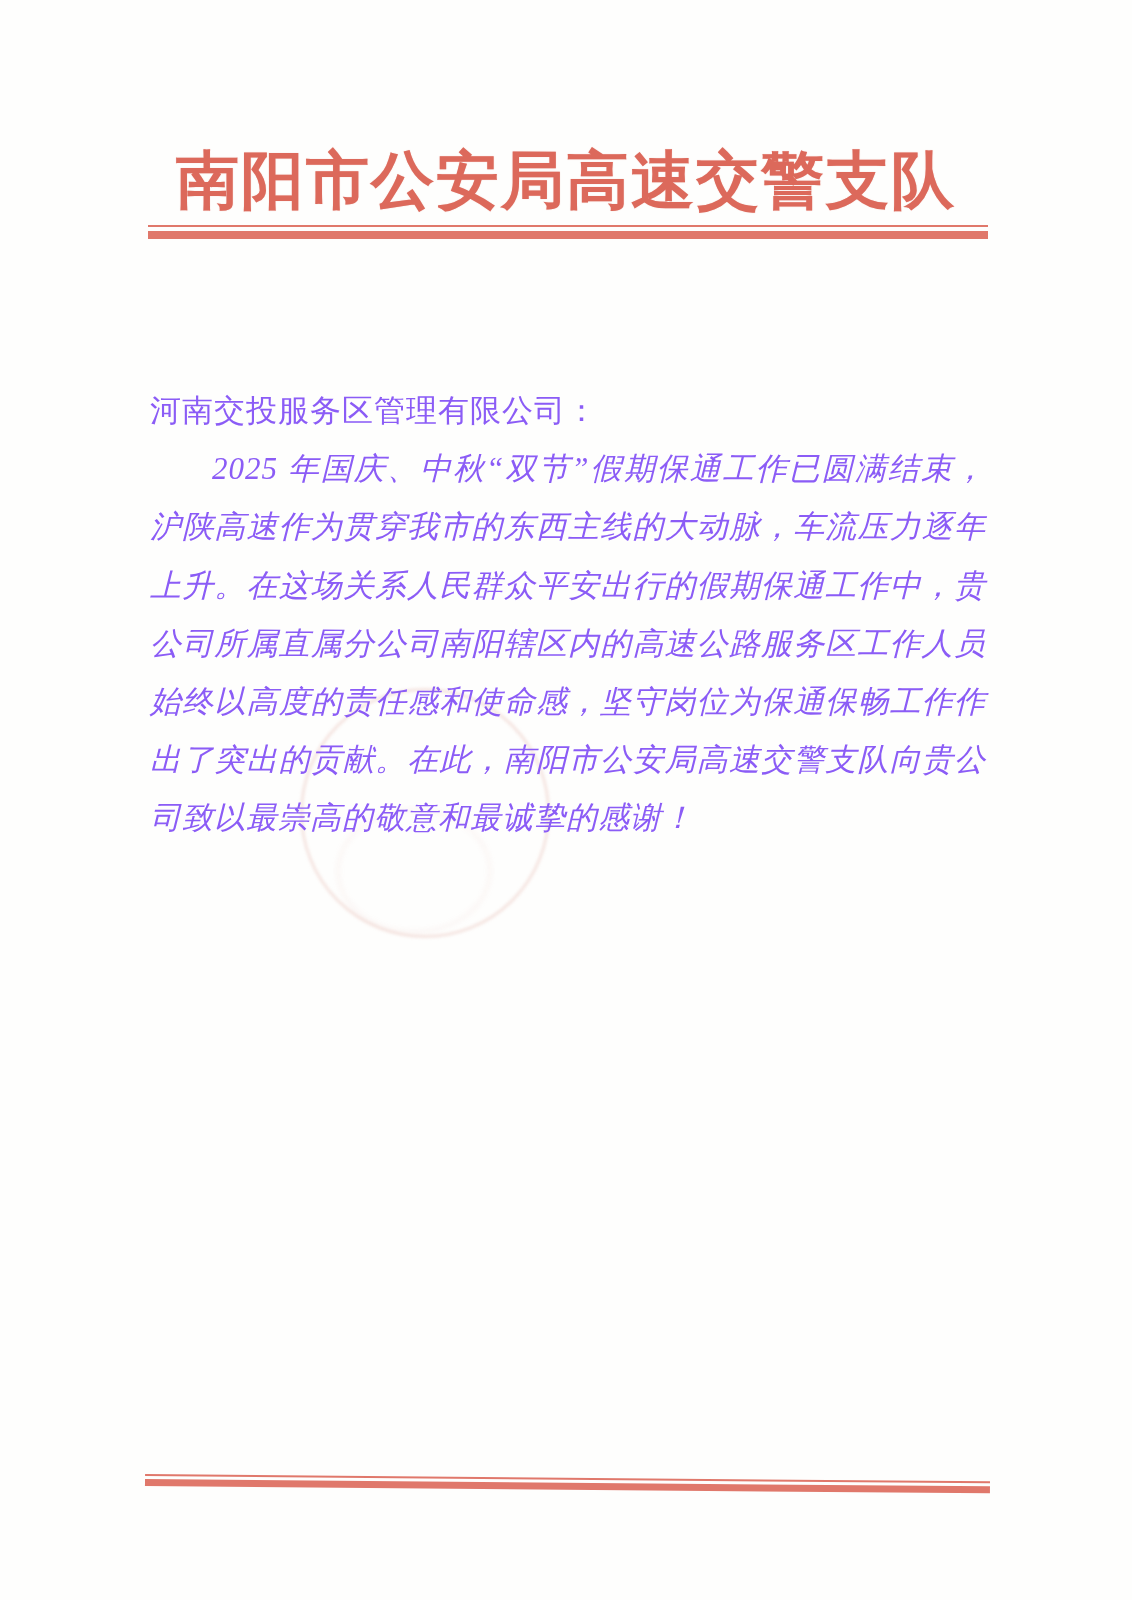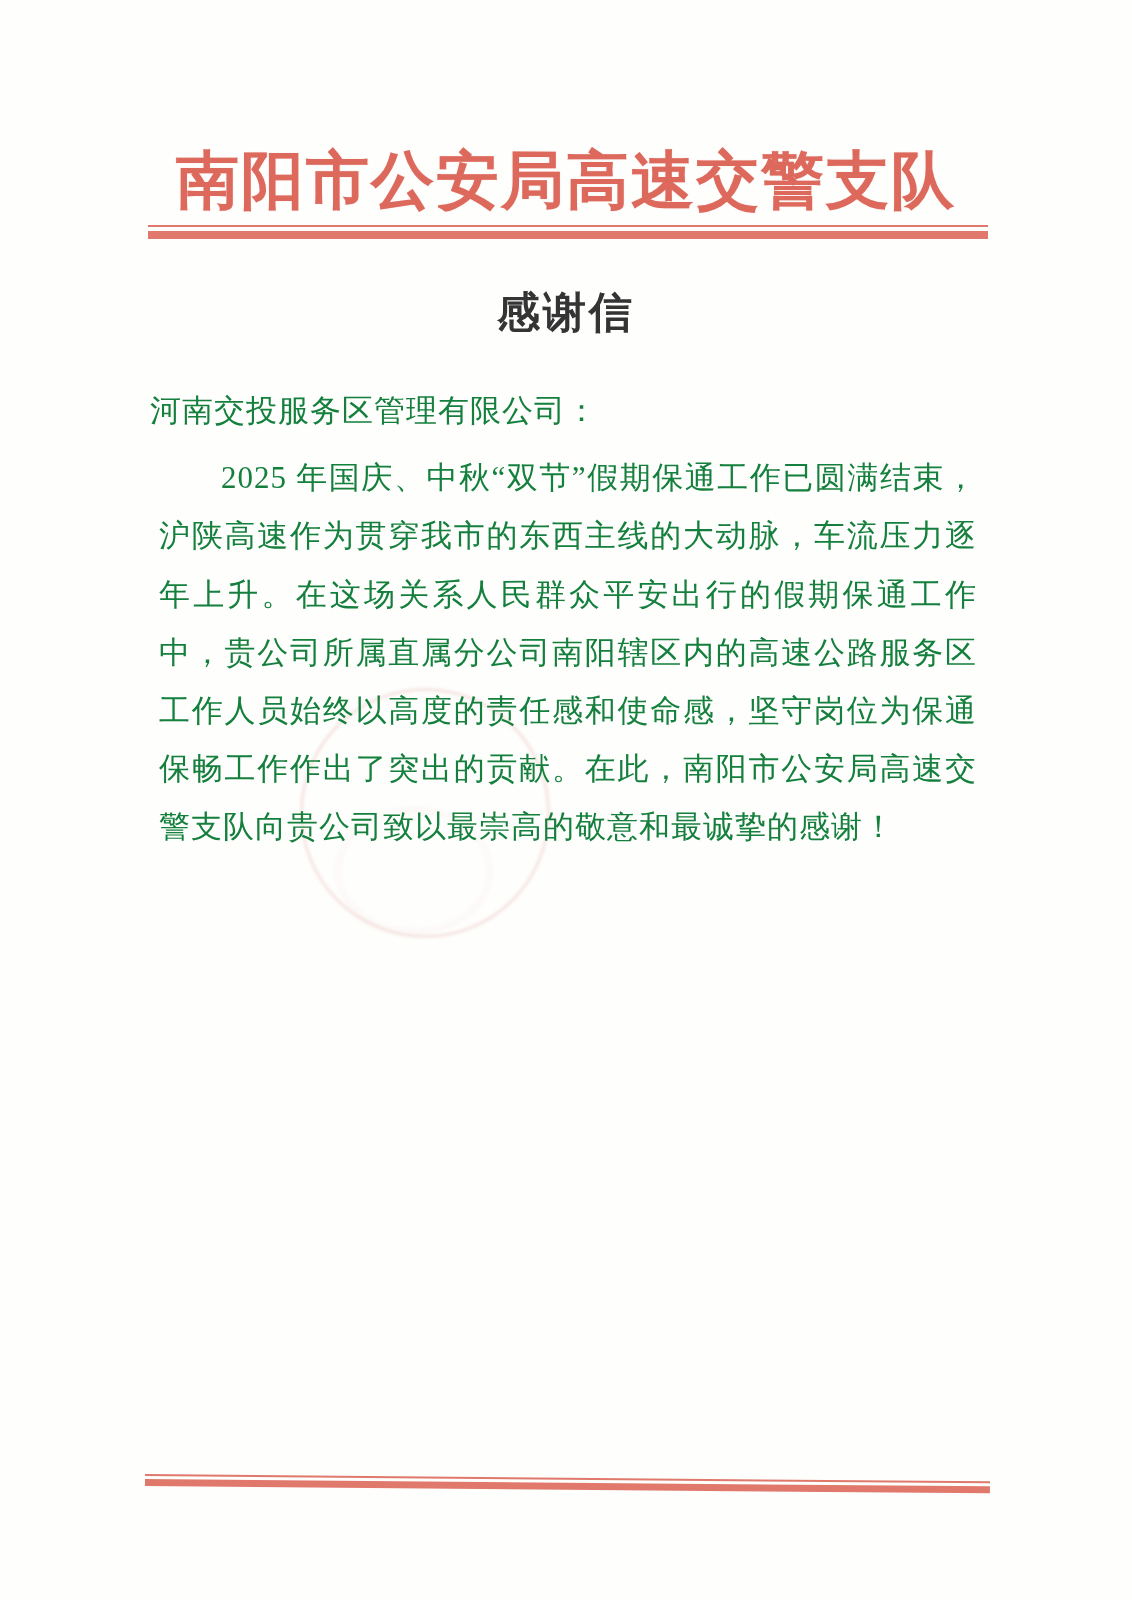--- a/index.html
+++ b/index.html
@@ -70,31 +70,32 @@
   }
 
   
   .letter-body {
     position: absolute;
     top: 382px;
     left: 150px;
     width: 836px;
     font-size: 31px;
     line-height: 58.2px;
-    color: #15803d;
+    color: #8b5cf6;
     letter-spacing: 1px;
     text-align: justify;
     text-justify: inter-character;
   }
   .letter-body .salutation {
     text-indent: 0;
   }
   .letter-body .para {
-    margin: 9px;
+    margin: 0;
     text-indent: 2em;
+    font-style: italic;
   }
 
   
   .seal-ghost {
     position: absolute;
     top: 688px;
     left: 300px;
     width: 244px;
     height: 244px;
     border-radius: 50%;
@@ -146,21 +147,20 @@
 
 <div class="page">
 
   <div class="letterhead-title">南阳市公安局高速交警支队</div>
 
   <div class="letterhead-rule">
     <div class="thin"></div>
     <div class="thick"></div>
   </div>
 
-  <div class="doc-title">感谢信</div>
 
   <div class="seal-ghost">
     <div class="seal-ghost-inner"></div>
   </div>
 
   <div class="letter-body">
     <div class="salutation">河南交投服务区管理有限公司：</div>
     <p class="para">2025 年国庆、中秋“双节”假期保通工作已圆满结束，沪陕高速作为贯穿我市的东西主线的大动脉，车流压力逐年上升。在这场关系人民群众平安出行的假期保通工作中，贵公司所属直属分公司南阳辖区内的高速公路服务区工作人员始终以高度的责任感和使命感，坚守岗位为保通保畅工作作出了突出的贡献。在此，南阳市公安局高速交警支队向贵公司致以最崇高的敬意和最诚挚的感谢！</p>
   </div>
 

